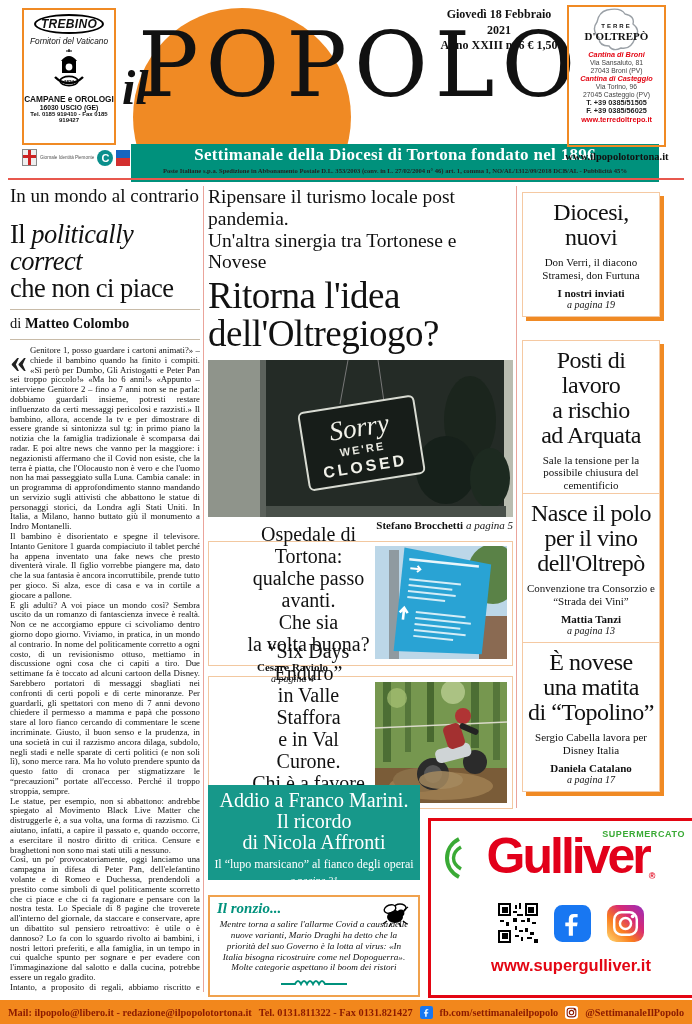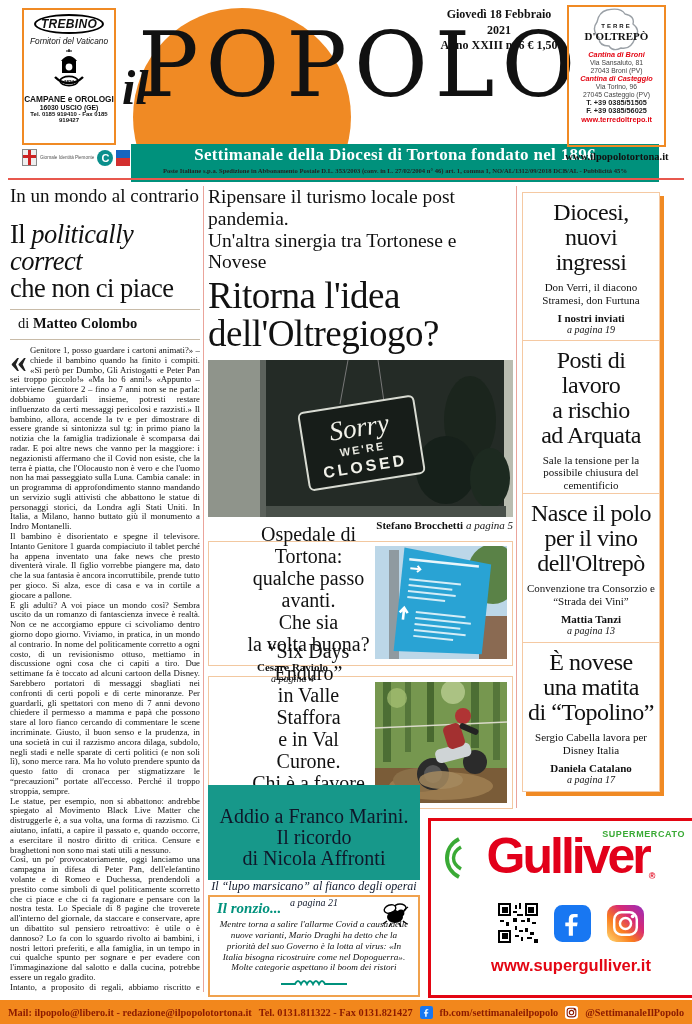--- a/index.html
+++ b/index.html
@@ -41,39 +41,39 @@
   .ored{color:#e30613;font-weight:bold;font-style:italic;font-size:7.3px;}
   .otel{color:#222;font-weight:bold;font-size:7.3px;}
   .oweb{color:#e30613;font-weight:bold;font-size:7.3px;}
   .sitetop{position:absolute;left:558px;top:151px;width:118px;text-align:center;font-weight:bold;font-size:10.5px;}
   
   .vdiv{position:absolute;width:1px;background:#eaa49b;}
   .leftcol{position:absolute;left:10px;top:186px;width:190px;height:808px;overflow:hidden;}
   .lkicker{font-size:19px;line-height:1.1;}
   .lhead{font-size:26.5px;line-height:1.02;margin-top:14px;letter-spacing:-.5px;}
   .lrule{height:1px;background:#c8bba8;margin:7px 0 5px 0;}
-  .lbyline{font-size:14.5px;margin-left:8px;}
+  .lbyline{font-size:14.5px;}
   .lbody{margin-top:6px;font-size:8.75px;line-height:1.12;text-align:justify;}
   .lbody p{margin:0;}
   .dropq{float:left;font-size:34px;line-height:.75;margin:2px 3px 0 0;color:#222;font-weight:bold;}
   .centercol{position:absolute;left:208px;top:186px;width:305px;}
   .ckicker{font-size:19.5px;line-height:1.12;}
   .chead{font-size:37px;line-height:1.03;margin-top:4px;letter-spacing:-.5px;}
   .photo{margin-top:6px;width:305px;height:157px;}
   .caption{text-align:right;font-size:11px;margin-top:2px;}
   .cbox{border:1px solid #f2c8a0;margin-top:10px;display:flex;align-items:center;padding:5px;box-sizing:border-box;}
   .cbox-text{flex:1;text-align:center;}
   .cbox-title{font-size:20px;line-height:1.1;margin-left:32px;}
   .author{font-weight:bold;font-size:11px;margin-top:6px;}
   .pageref{font-style:italic;font-size:10px;}
   .cbox-photo{width:132px;height:115px;flex:0 0 auto;margin-left:4px;}
-  .marini{position:absolute;left:208px;top:785px;width:212px;height:95px;background:#17988a;color:#0f172a;
-          text-align:center;box-sizing:border-box;padding-top:21px;}
+  .marini{position:absolute;left:208px;top:785px;width:212px;height:95px;background:#17988a;color:#ffffff;
+          text-align:center;box-sizing:border-box;padding-top:5px;}
   .marini-title{font-size:20px;line-height:1.06;}
-  .marini-sub{font-size:12px;margin-top:9px;font-style:italic;}
+  .marini-sub{font-size:12px;margin-top:3px;}
   .marini-page{font-style:italic;font-size:10px;margin-top:3px;}
   .ronzio{position:absolute;left:208px;top:895px;width:212px;height:102px;border:2px solid #f0a24e;box-sizing:border-box;
           padding:3px 7px;text-align:center;}
   .ronzio-title{color:#00917c;font-weight:bold;font-style:italic;font-size:15px;text-align:left;}
   .ronzio-text{font-style:italic;font-size:9.2px;line-height:1.18;margin-top:2px;}
   .fly{position:absolute;right:8px;top:4px;}
   .rbox{position:absolute;left:522px;width:138px;background:#fff;border:1px solid #f5c9a2;
         box-shadow:4px 4px 0 #f08a24;text-align:center;box-sizing:border-box;padding:7px 2px 6px;}
   .rbox-title{font-size:24px;line-height:1.04;letter-spacing:-.5px;}
   .rbox-sub{font-size:11px;line-height:1.15;margin-top:6px;}
@@ -313,21 +313,20 @@
     <svg width="70" height="10" viewBox="0 0 70 10">
       <path d="M2 6 h14 q3 -6 6 0 q3 -6 6 0 q3 -6 6 0 q3 -6 6 0 q3 -6 6 0 h22" stroke="#00917c" stroke-width="2" fill="none"></path>
     </svg>
   </div>
 </div>
 
 <div class="rbox" style="top:192px;min-height:120px;">
   <div class="rbox-title">
     <div>Diocesi,</div>
     <div>nuovi</div>
-    <div>ingressi</div>
   </div>
   <div class="rbox-sub">Don Verri, il diacono Stramesi, don Furtuna</div>
   <div class="author">I nostri inviati</div>
   <div class="pageref">a pagina 19</div>
 </div>
 
 <div class="rbox" style="top:340px;min-height:126px;">
   <div class="rbox-title">
     <div>Posti di lavoro</div>
     <div>a rischio</div>

